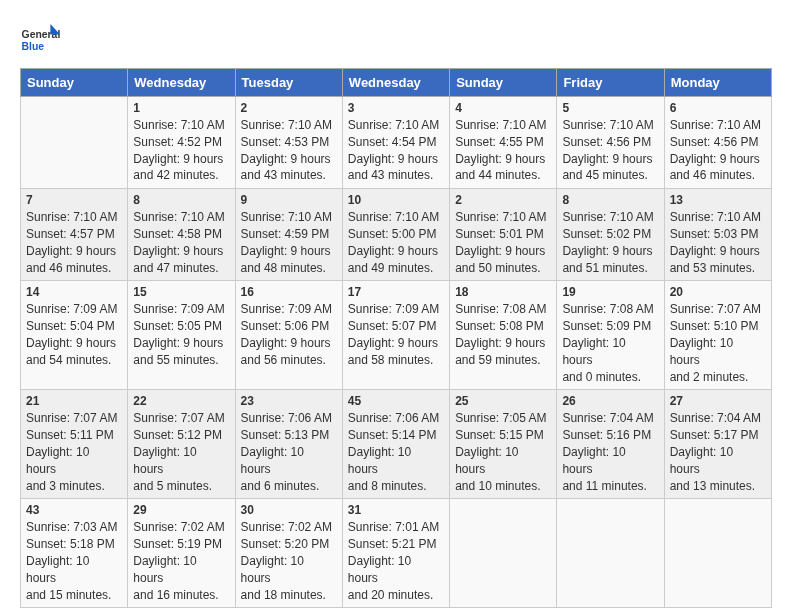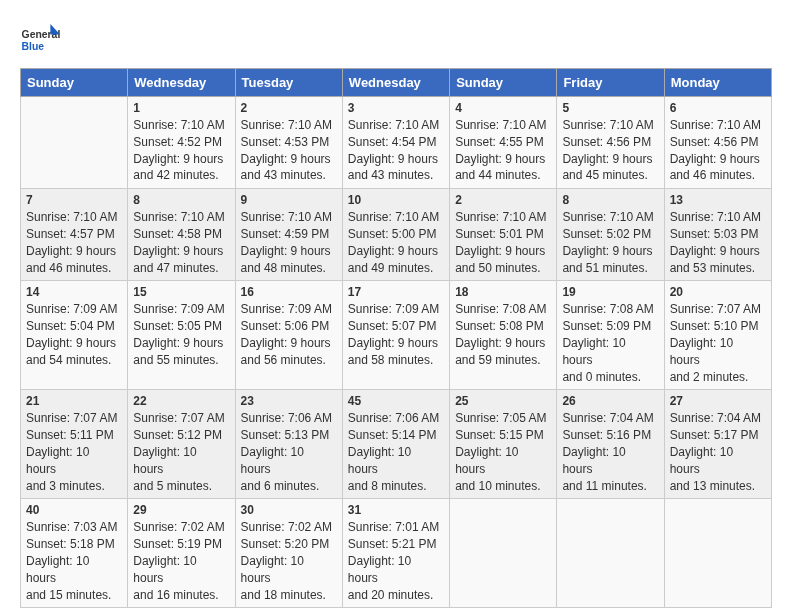--- a/index.html
+++ b/index.html
@@ -304,21 +304,21 @@
         <td>
           <span class="day-number">27</span>
           <div class="cell-content" style="white-space: pre-line;">Sunrise: 7:04 AM
 Sunset: 5:17 PM
 Daylight: 10 hours
 and 13 minutes.</div>
         </td>
       </tr>
       <tr>
         <td>
-          <span class="day-number">40</span>
+          <span class="day-number">43</span>
           <div class="cell-content" style="white-space: pre-line;">Sunrise: 7:03 AM
 Sunset: 5:18 PM
 Daylight: 10 hours
 and 15 minutes.</div>
         </td>
         <td>
           <span class="day-number">29</span>
           <div class="cell-content" style="white-space: pre-line;">Sunrise: 7:02 AM
 Sunset: 5:19 PM
 Daylight: 10 hours

